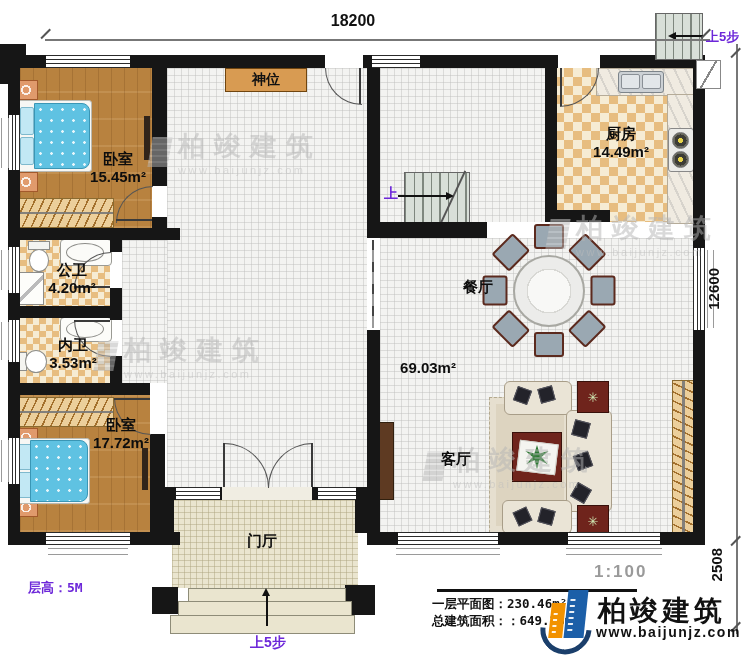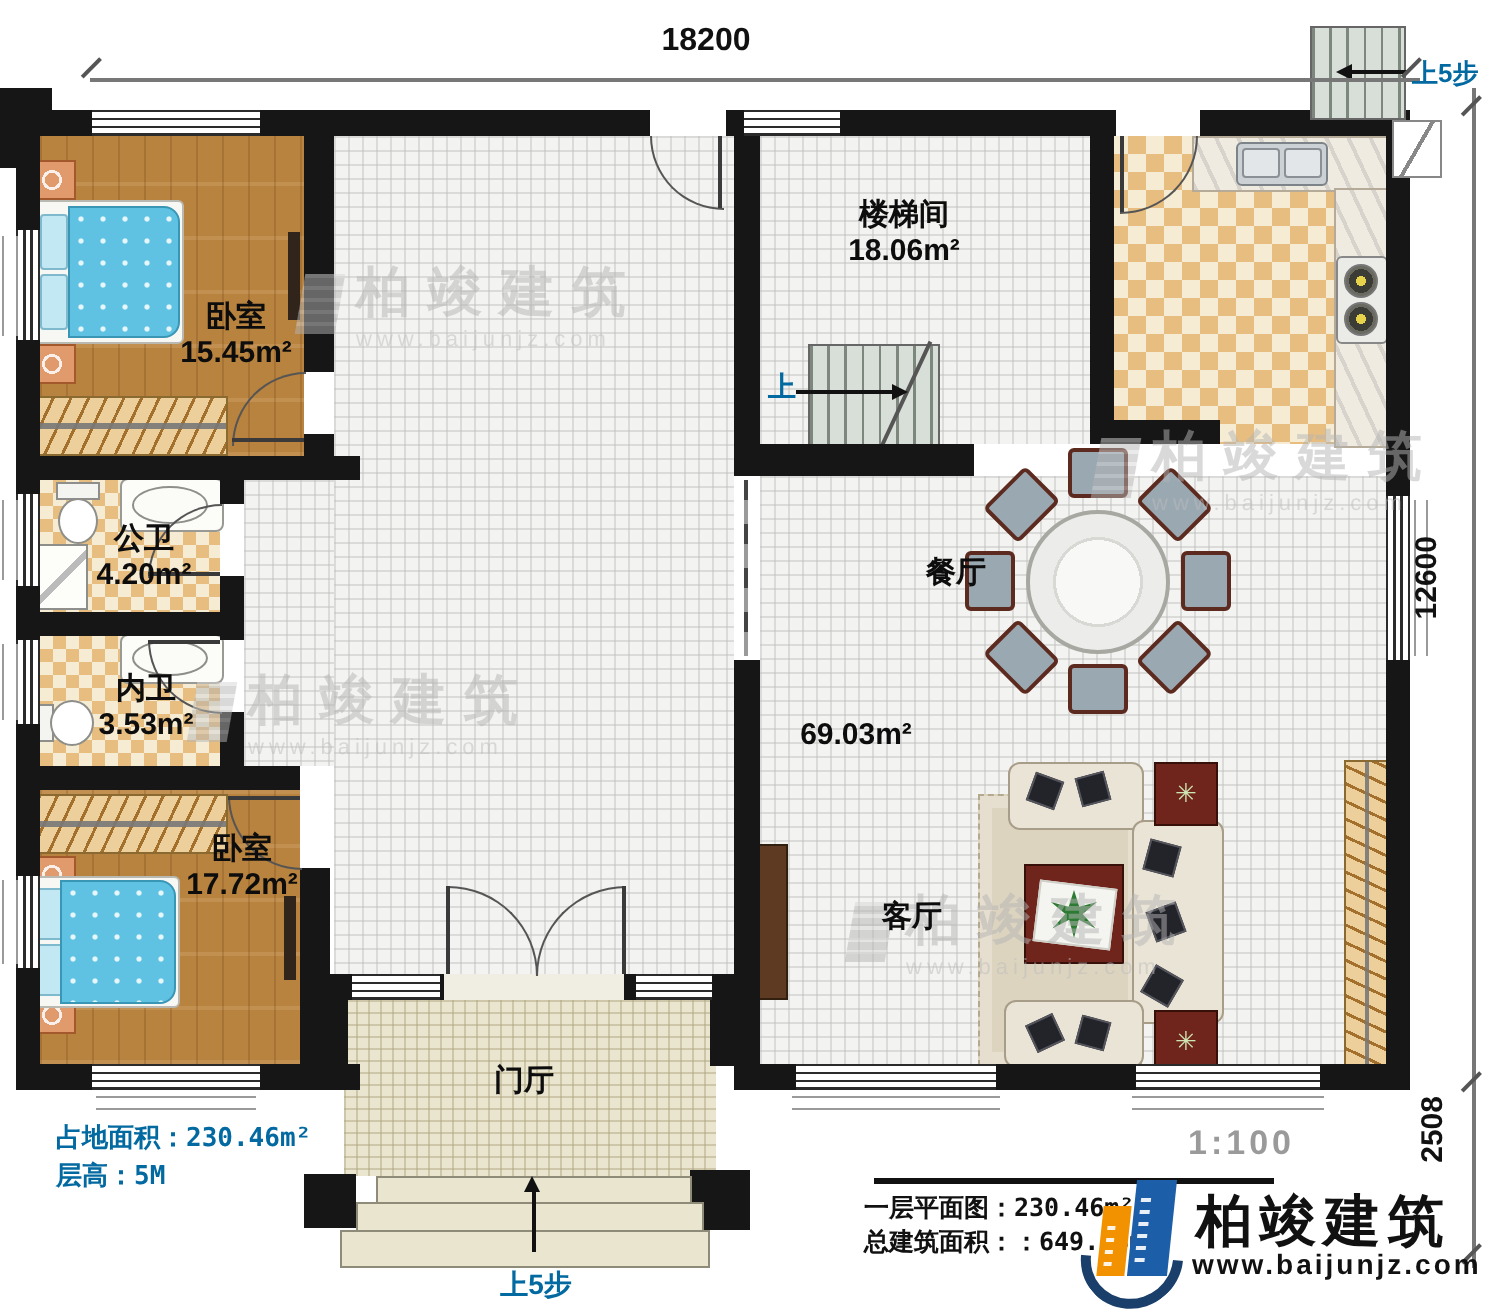--- a/index.html
+++ b/index.html
@@ -87,21 +87,21 @@
   .tri-up{width:0;height:0;border-left:4px solid transparent;border-right:4px solid transparent;border-bottom:8px solid #111;}
   .tri-left{width:0;height:0;border-top:4px solid transparent;border-bottom:4px solid transparent;border-right:8px solid #111;}
   .tri-right{width:0;height:0;border-top:4px solid transparent;border-bottom:4px solid transparent;border-left:8px solid #111;}
   .dimline{background:#777;}
   .tick{width:13px;height:1.5px;background:#555;transform:rotate(-45deg);}
   .dim-label{font-weight:bold;font-size:16px;color:#111;white-space:nowrap;}
   .dim-label-v{font-weight:bold;font-size:15px;color:#111;writing-mode:vertical-rl;transform:rotate(180deg);white-space:nowrap;}
   .rlabel{position:absolute;transform:translateX(-50%);text-align:center;font-weight:bold;color:#0d0d0d;
     font-size:15px;line-height:1.2;white-space:nowrap;display:flex;flex-direction:column;}
   .rlabel .sm{font-size:15px;}
-  .note{position:absolute;font-weight:bold;color:#0369a1;white-space:nowrap;}
+  .note{position:absolute;font-weight:bold;color:#6d28d9;white-space:nowrap;}
   
   .wm{display:flex;align-items:center;gap:8px;opacity:.5;}
   .wm-glyph{width:20px;height:30px;transform:skewX(-10deg);
     background:repeating-linear-gradient(0deg,#b5b5b5 0 4px,#d6d6d6 4px 6px);}
   .wm-col{display:flex;flex-direction:column;}
   .wm-name{font-size:27px;font-weight:bold;letter-spacing:9px;color:#b5b5b5;}
   .wm-url{font-size:11px;letter-spacing:2.5px;color:#bdbdbd;}
   
   .tb-title{font-size:26px;font-weight:bold;letter-spacing:5px;color:#111;}
   .tb-scale{font-size:17px;font-weight:bold;letter-spacing:2px;color:#9a9a9a;}
@@ -157,20 +157,23 @@
 
   <div class="a wardrobe" style="left:18px;top:397px;width:94px;height:28px"></div>
   <div class="a ns" style="left:14px;top:428px;width:22px;height:17px"></div>
   <div class="a ns" style="left:14px;top:498px;width:22px;height:17px"></div>
   <div class="a bedframe" style="left:14px;top:438px;width:74px;height:64px"></div>
   <div class="a bpillow" style="left:18px;top:444px;width:12px;height:24px"></div>
   <div class="a bpillow" style="left:18px;top:472px;width:12px;height:24px"></div>
   <div class="a quilt" style="left:30px;top:440px;width:56px;height:60px"></div>
   <div class="a tv" style="left:142px;top:448px;width:6px;height:42px"></div>
 
+  <div class="a shrine" style="left:225px;top:68px;width:80px;height:22px">
+    <span>神位</span>
+  </div>
 
   <div class="a marble" style="left:596px;top:68px;width:97px;height:26px"></div>
   <div class="a marble" style="left:667px;top:94px;width:26px;height:128px"></div>
   <div class="a ksink" style="left:618px;top:71px;width:44px;height:20px">
     <div class="kbasin" style="left:2px"></div>
     <div class="kbasin" style="left:23px"></div>
   </div>
   <div class="a stove" style="left:668px;top:128px;width:24px;height:42px">
     <div class="burner" style="left:3px;top:3px"></div>
     <div class="burner" style="left:3px;top:22px"></div>
@@ -359,43 +362,40 @@
     <span class="sm">4.20m²</span>
   </div>
   <div class="rlabel" style="left:73px;top:336px">
     <span>内卫</span>
     <span class="sm">3.53m²</span>
   </div>
   <div class="rlabel" style="left:121px;top:416px">
     <span>卧室</span>
     <span class="sm">17.72m²</span>
   </div>
-  <div class="rlabel" style="left:452px;top:99px">
-    <span>楼梯间</span>
-    <span class="sm">18.06m²</span>
+  <div class="rlabel" style="left:621px;top:125px">
+    <span>厨房</span>
+    <span class="sm">14.49m²</span>
   </div>
   <div class="rlabel" style="left:478px;top:278px">
     <span>餐厅</span>
   </div>
   <div class="rlabel" style="left:428px;top:359px">
     <span>69.03m²</span>
   </div>
   <div class="rlabel" style="left:456px;top:450px">
     <span>客厅</span>
   </div>
   <div class="rlabel" style="left:262px;top:532px">
     <span>门厅</span>
   </div>
   <div class="note" style="left:384px;top:185px;font-size:14px">上</div>
   <div class="note" style="left:706px;top:28px;font-size:13px">上5步</div>
   <div class="note" style="left:268px;top:634px;font-size:14px;transform:translateX(-50%)">上5步</div>
 
-  <div class="note" style="left:28px;top:560px;font-size:13px">
-    <span>占地面积：</span><span class="mono">230.46m²</span>
-  </div>
   <div class="note" style="left:28px;top:579px;font-size:13px">
     <span>层高：</span><span class="mono">5M</span>
   </div>
 
   <div class="a tb-scale" style="left:594px;top:562px">1:100</div>
   <div class="a" style="left:437px;top:589px;width:200px;height:3px;background:#111"></div>
   <div class="a tb-line" style="left:432px;top:596px">
     <span>一层平面图：</span><span class="mono">230.46m²</span>
   </div>
   <div class="a tb-line" style="left:432px;top:613px">

